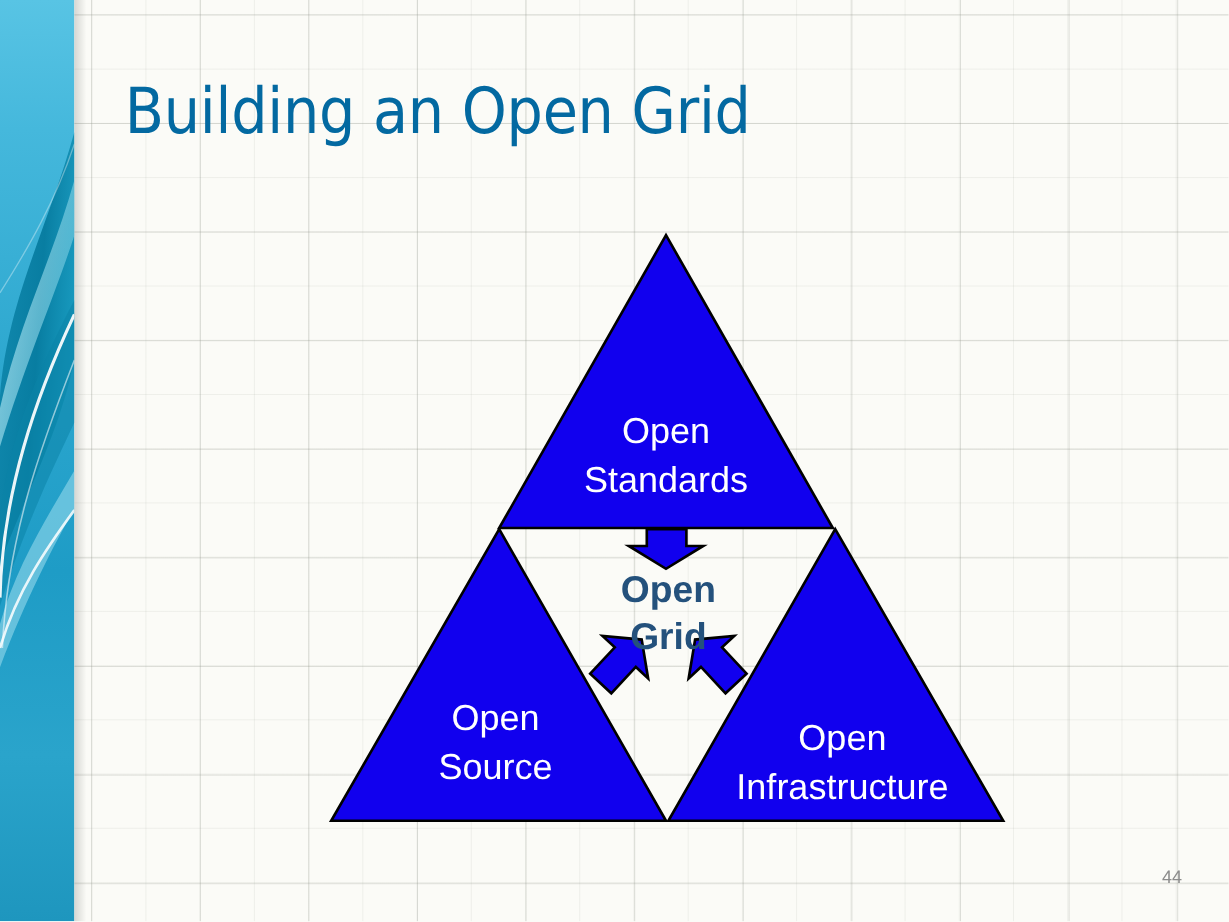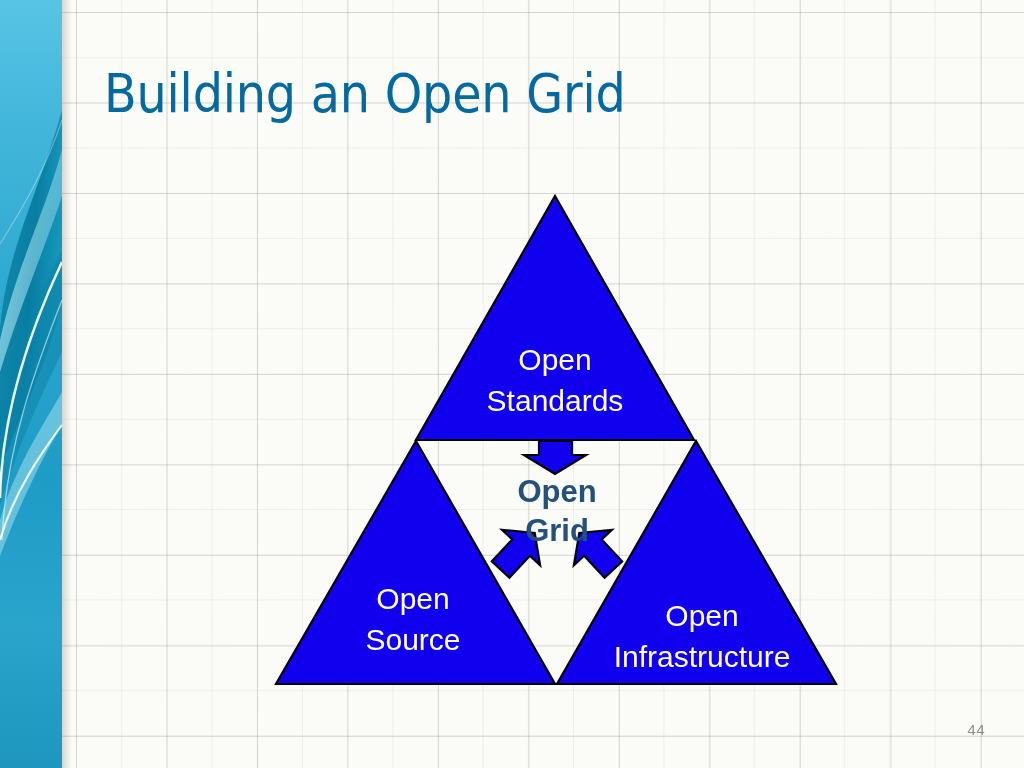--- a/index.html
+++ b/index.html
@@ -123,21 +123,20 @@
     pointer-events: none;
   }
 
   
   #page-number {
     position: absolute;
     right: 39px;
     bottom: 28px;
     font-size: 15px;
     color: #8C8C8C;
-    font-family: Liberation Mono, monospace;
   }
 </style>
 </head>
 <body>
 
 <div id="slide">
 
   <div id="grid-bg"></div>
 
   <div id="sidebar">

